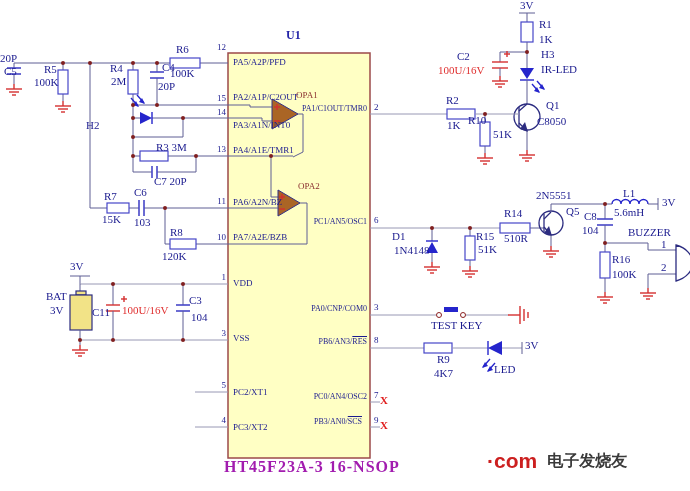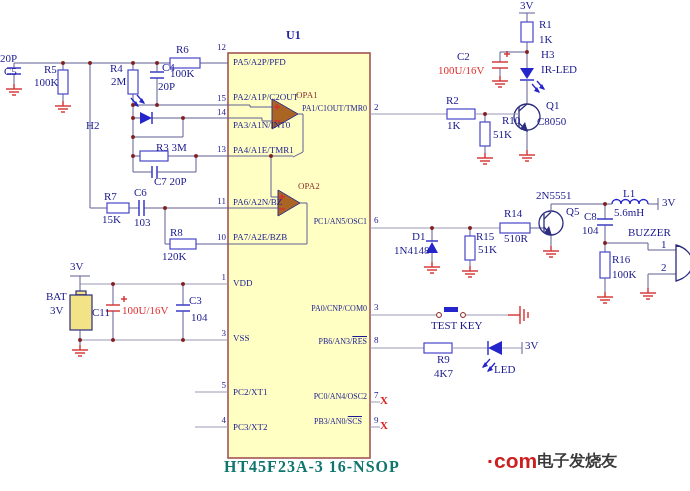--- a/index.html
+++ b/index.html
@@ -6,27 +6,27 @@
   .stage{position:relative;width:690px;height:491px;background:#ffffff;
          font-family:"Liberation Serif",serif;overflow:hidden;}
   .stage svg{position:absolute;left:0;top:0;}
   .lb{position:absolute;font-size:11px;color:#1b1b8f;white-space:nowrap;line-height:1;}
   .redtx{color:#e03030;}
   .pl{position:absolute;font-size:9px;color:#1b1b8f;white-space:nowrap;line-height:1;}
   .pr{font-size:8px;text-align:right;}
   .pn{position:absolute;font-size:9px;color:#1b1b8f;white-space:nowrap;line-height:1;}
   .ov{text-decoration:overline;}
   .u1t{font-size:12px;font-weight:bold;color:#2424a8;}
-  .part{font-size:16px;font-weight:bold;color:#0f766e;letter-spacing:1px;}
+  .part{font-size:16px;font-weight:bold;color:#a21caf;letter-spacing:1px;}
   .xm{position:absolute;color:#e02020;font-weight:bold;font-size:11px;line-height:1;}
   .opal{font-size:9px;color:#8b3030;}
   .logo{position:absolute;left:487px;top:450px;display:flex;align-items:center;
         font-family:"Liberation Sans",sans-serif;}
   .logo-main{color:#cc1f1f;font-weight:bold;font-size:21px;line-height:1;}
-  .logo-cn{color:#3a3a3a;font-weight:bold;font-size:16px;
+  .logo-cn{color:#3a3a3a;font-weight:bold;font-size:16px;margin-left:10px;
            font-family:"Liberation Serif",serif;line-height:1;}
   
   .w{stroke:#5e5e94;stroke-width:1;fill:none;}
   .wg{stroke:#9898b4;stroke-width:1;fill:none;}
   .cmp{stroke:#4646c8;stroke-width:1.2;fill:#ffffff;}
   .cap{stroke:#4646c8;stroke-width:1.6;fill:none;}
   .gr{stroke:#d43030;stroke-width:1.4;fill:none;}
   .blu{fill:#2525cc;}
   .blul{stroke:#2525cc;stroke-width:1.4;fill:none;}
   .trn{stroke:#2c2c80;stroke-width:1.3;fill:none;}
@@ -323,28 +323,28 @@
 <span class="lb" style="left:539px;top:19px">R1</span>
 <span class="lb" style="left:539px;top:34px">1K</span>
 <span class="lb" style="left:457px;top:51px">C2</span>
 <span class="lb redtx" style="left:438px;top:65px">100U/16V</span>
 <span class="lb" style="left:541px;top:49px">H3</span>
 <span class="lb" style="left:541px;top:64px">IR-LED</span>
 <span class="lb" style="left:546px;top:100px">Q1</span>
 <span class="lb" style="left:537px;top:116px">C8050</span>
 <span class="lb" style="left:446px;top:95px">R2</span>
 <span class="lb" style="left:447px;top:120px">1K</span>
-<span class="lb" style="left:502px;top:115px">R10</span>
+<span class="lb" style="left:468px;top:115px">R10</span>
 <span class="lb" style="left:493px;top:129px">51K</span>
 
 <span class="lb" style="left:536px;top:190px">2N5551</span>
 <span class="lb" style="left:566px;top:206px">Q5</span>
 <span class="lb" style="left:504px;top:208px">R14</span>
 <span class="lb" style="left:504px;top:233px">510R</span>
-<span class="lb" style="left:412px;top:231px">D1</span>
+<span class="lb" style="left:392px;top:231px">D1</span>
 <span class="lb" style="left:394px;top:245px">1N4148</span>
 <span class="lb" style="left:476px;top:231px">R15</span>
 <span class="lb" style="left:478px;top:244px">51K</span>
 <span class="lb" style="left:584px;top:211px">C8</span>
 <span class="lb" style="left:582px;top:225px">104</span>
 <span class="lb" style="left:623px;top:188px">L1</span>
 <span class="lb" style="left:614px;top:207px">5.6mH</span>
 <span class="lb" style="left:662px;top:197px">3V</span>
 <span class="lb" style="left:628px;top:227px">BUZZER</span>
 <span class="lb" style="left:661px;top:239px">1</span>

